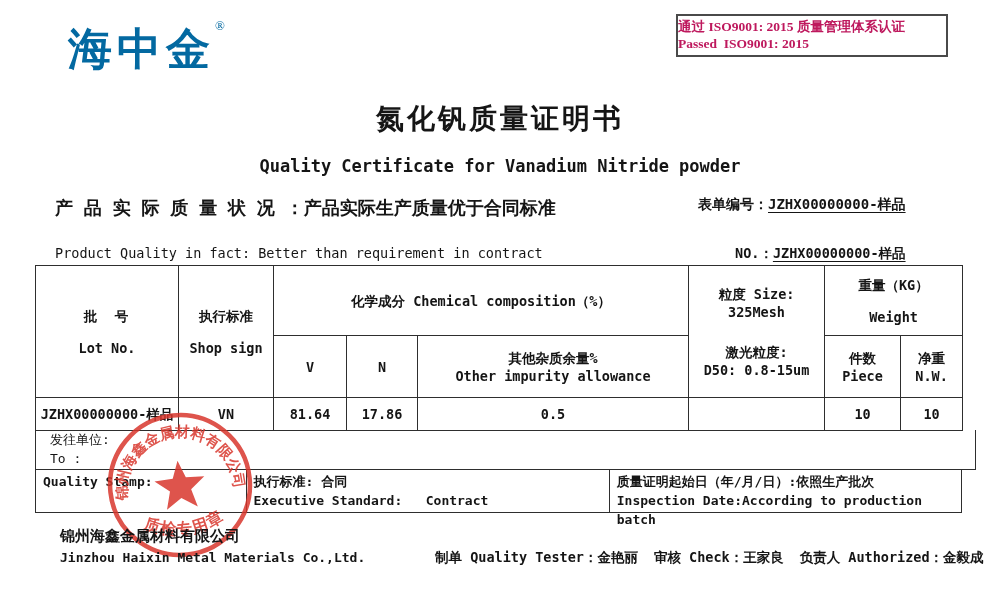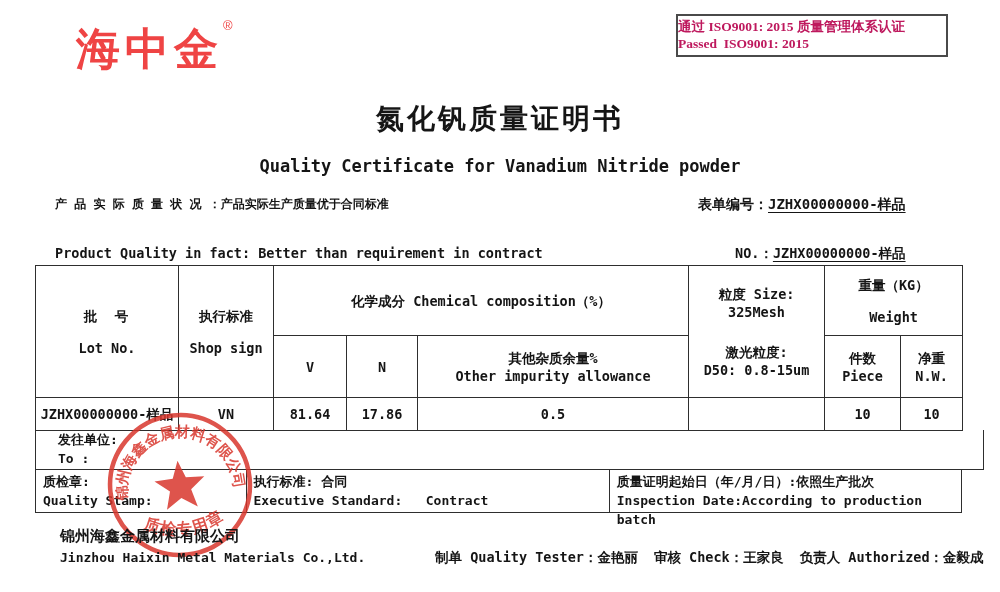--- a/index.html
+++ b/index.html
@@ -2,53 +2,53 @@
 <html><head>
 <meta charset="utf-8">
 <style>
   html,body{margin:0;padding:0;background:#fff;}
   .page{position:relative;width:1000px;height:592px;background:#fff;overflow:hidden;
         font-family:"DejaVu Sans Mono","DejaVu Sans",sans-serif;color:#151515;}
   .abs{position:absolute;}
   .pre{white-space:pre;}
 
   
-  .logo{left:76px;top:18px;font-family:Liberation Sans, sans-serif;
-        font-size:44px;font-weight:600;letter-spacing:5px;color:#ef4444;}
+  .logo{left:68px;top:18px;font-family:Liberation Serif, serif;
+        font-size:44px;font-weight:600;letter-spacing:5px;color:#0369a1;}
   .logo sup{font-size:13px;font-weight:400;vertical-align:34px;letter-spacing:0;}
   .iso-box{left:676px;top:14px;width:268px;border:2px solid #4a4a4a;text-align:left;
            padding:2px 0 3px;font-family:"Liberation Serif","DejaVu Serif",serif;
            font-weight:700;font-size:13.5px;line-height:17px;color:#be185d;}
 
   .title-zh{left:0;top:100px;width:1000px;text-align:center;font-size:28px;font-weight:700;
             letter-spacing:3px;font-family:"DejaVu Sans",sans-serif;}
   .title-en{left:0;top:156px;width:1000px;text-align:center;font-size:17px;font-weight:700;}
 
-  .q-zh{left:55px;top:196px;font-size:12px;font-weight:700;}
-  .q-en{left:55px;top:245px;font-size:13.5px;font-weight:700;}
+  .q-zh{left:55px;top:196px;font-size:18px;font-weight:700;}
+  .q-en{left:55px;top:245px;font-size:13.5px;font-weight:400;}
   .formno{left:698px;top:196px;font-size:14px;font-weight:700;}
   .no{left:735px;top:245px;font-size:13.5px;font-weight:700;}
   .uline{text-decoration:underline;text-underline-offset:3px;}
 
   
   table.cert{position:absolute;left:35px;top:265px;width:927px;border-collapse:collapse;
              table-layout:fixed;}
   table.cert td{border:1px solid #2e2e2e;text-align:center;vertical-align:middle;
                 padding:1px 2px;font-size:13.5px;font-weight:700;line-height:18px;}
   td.lot-h{font-size:14.5px;}
   .zh-gap{display:block;margin-bottom:14px;letter-spacing:2px;}
   .zh-gap2{display:block;margin-bottom:14px;}
   td.chem{font-size:15px;}
   td.size-cell{text-align:left;padding-left:7px;font-size:13px;line-height:19px;}
   .size-l1{display:block;margin-bottom:22px;}
   td.lot-val{text-align:left;padding-left:6px;font-size:12.5px;}
 
   
   .row-to{left:35px;top:430px;width:925px;height:39px;border:1px solid #2e2e2e;border-top:none;
-          padding-left:22px;font-size:13px;font-weight:700;line-height:19px;}
+          padding-left:14px;font-size:13px;font-weight:400;line-height:19px;}
   .row-bottom{left:35px;top:469px;width:925px;height:43px;display:flex;border:1px solid #2e2e2e;
               border-top:none;}
   .row-bottom .cell{box-sizing:border-box;padding:3px 0 0 7px;font-size:13px;font-weight:700;
                     line-height:19px;border-right:1px solid #2e2e2e;}
   .row-bottom .c1{width:211px;}
   .row-bottom .c2{width:364px;}
   .row-bottom .c3{width:352px;border-right:none;}
 
   
   .company-zh{left:60px;top:527px;font-size:15px;font-weight:700;}
@@ -141,21 +141,20 @@
   </tbody>
     </table>
 
   <div class="abs row-to">
     <div>发往单位:</div>
     <div>To :</div>
   </div>
 
   <div class="abs row-bottom">
     <div class="cell c1">
-      <div>质检章:</div>
       <div>Quality Stamp:</div>
     </div>
     <div class="cell c2">
       <div>执行标准: 合同</div>
       <div class="pre">Executive Standard:   Contract</div>
     </div>
     <div class="cell c3">
       <div>质量证明起始日（年/月/日）:依照生产批次</div>
       <div>Inspection Date:According to production batch</div>
     </div>

